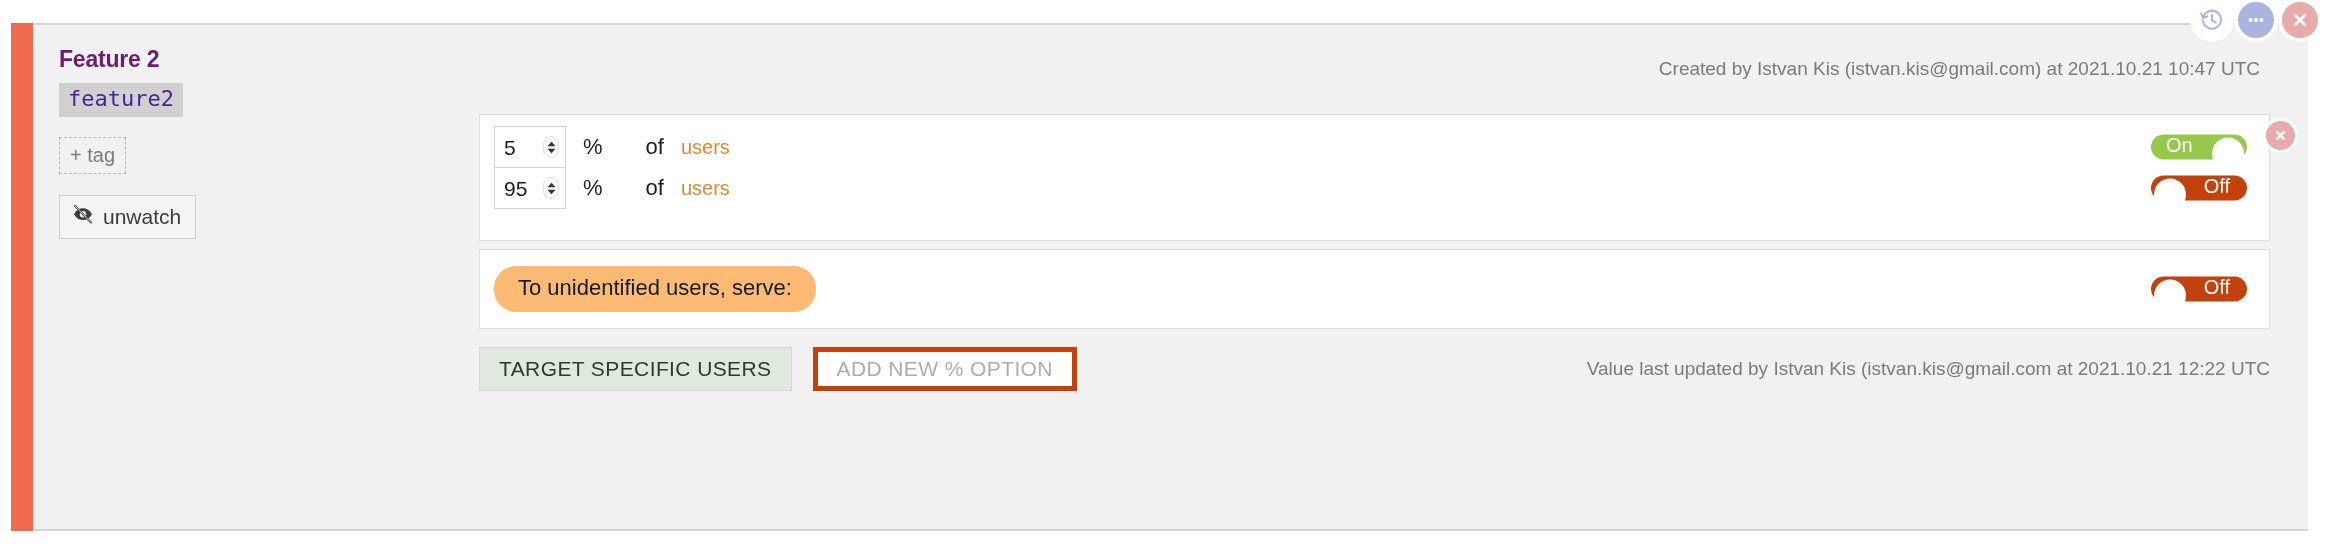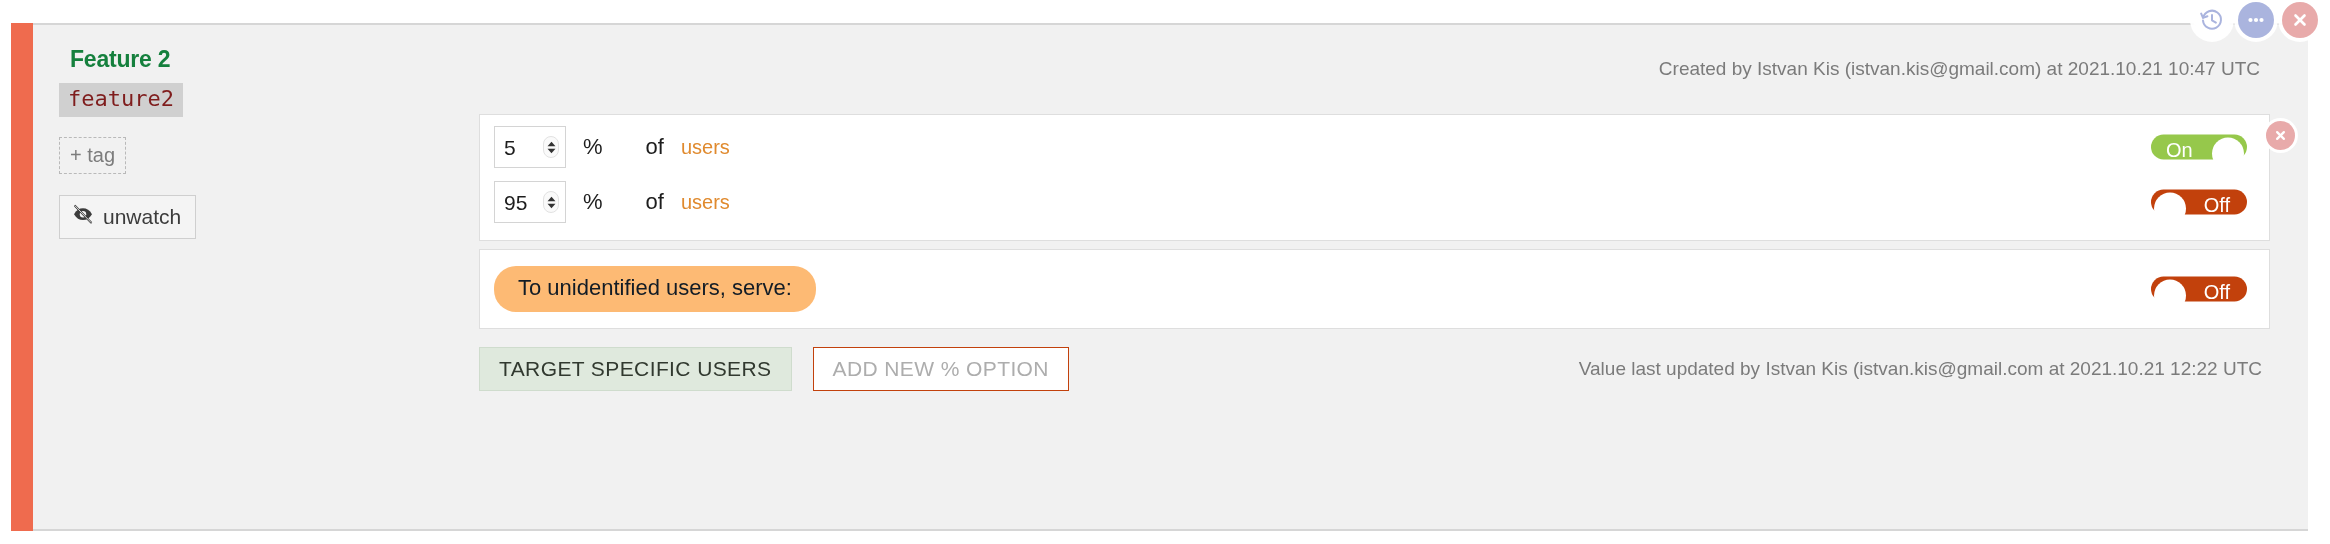--- a/index.html
+++ b/index.html
@@ -65,29 +65,29 @@
   
   #meta-col {
     position: absolute;
     left: 26px;
     top: 22px;
     width: 420px;
   }
   #feature-title {
     font-size: 23px;
     font-weight: bold;
-    color: #15803d;
+    color: #701a75;
     letter-spacing: -0.2px;
-    margin: 0 0 11px 11px;
+    margin: 0 0 11px 0;
     line-height: 1.1;
   }
   #feature-key {
     display: inline-block;
     background: #d0d0d0;
-    color: #7f1d1d;
+    color: #4c1d95;
     font-family: "DejaVu Sans Mono", monospace;
     font-size: 22px;
     padding: 3px 9px 4px 9px;
     line-height: 1.2;
   }
   #watch-button {
     display: inline-flex;
     align-items: center;
     gap: 9px;
     margin-top: 21px;
@@ -151,21 +151,21 @@
 
   .rule-row {
     position: absolute;
     left: 0; right: 0;
     height: 54px;
     display: flex;
     align-items: center;
     padding: 0 22px 0 14px;
   }
   #rule-row-1 { top: 5px; }
-  #rule-row-2 { top: 60px; }
+  #rule-row-2 { top: 46px; }
 
   .pct-input {
     width: 72px;
     height: 42px;
     border: 1px solid #d4d4d4;
     background: #ffffff;
     display: flex;
     align-items: center;
     padding: 0 6px 0 9px;
     justify-content: space-between;
@@ -208,21 +208,21 @@
   
   .toggle {
     position: absolute;
     right: 22px;
     top: 50%;
     transform: translateY(-50%);
     width: 96px;
     height: 25px;
     border-radius: 19px;
     display: flex;
-    align-items: flex-end;
+    align-items: flex-start;
     cursor: pointer;
   }
   .toggle.on { background: #96c84b; justify-content: flex-start; padding-left: 15px; }
   .toggle.off { background: #c2410c; justify-content: flex-end; padding-right: 17px; }
   .toggle .knob {
     position: absolute;
     top: 3px;
     width: 32px;
     height: 32px;
     border-radius: 50%;
@@ -251,21 +251,21 @@
     font-size: 22px;
     border-radius: 22px;
     padding: 11px 24px 13px 24px;
     line-height: 1;
   }
 
   
   #footer {
     position: absolute;
     left: 446px;
-    right: 46px;
+    right: 38px;
     top: 318px;
     height: 52px;
     display: flex;
     align-items: center;
   }
   .footer-btn {
     height: 44px;
     display: inline-flex;
     align-items: center;
     justify-content: center;
@@ -274,21 +274,21 @@
     cursor: pointer;
     padding: 0 19px;
   }
   #target-users-button {
     background: #dfe9dd;
     border: 1px solid #cfdccd;
     color: #31392f;
   }
   #add-option-button {
     background: #ffffff;
-    border: 1px solid #c2410c;
+    border: 5px solid #c2410c;
     color: #adadad;
     margin-left: 21px;
   }
   #last-updated {
     margin-left: auto;
     font-size: 19px;
     color: #7b7b7b;
     white-space: nowrap;
   }
 </style>

